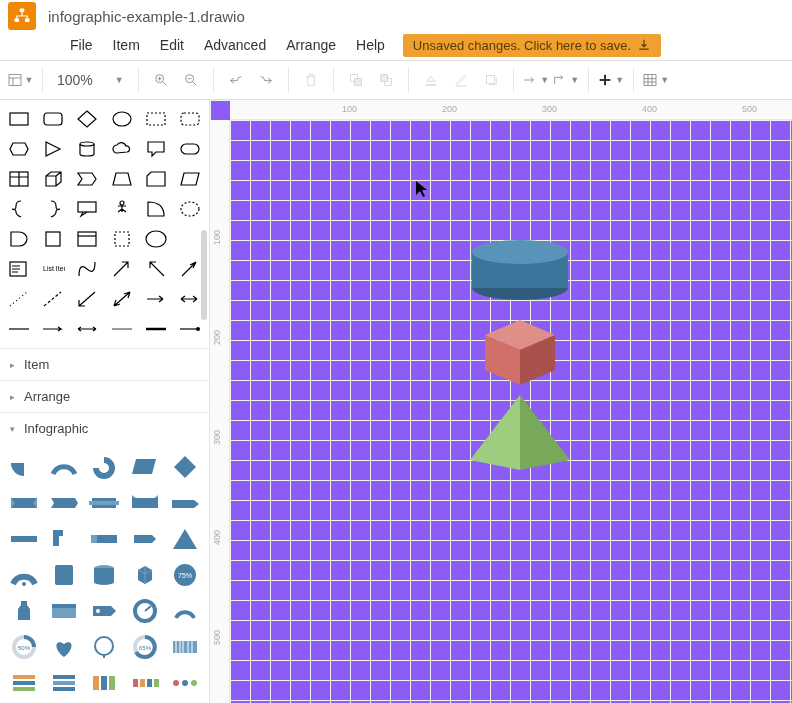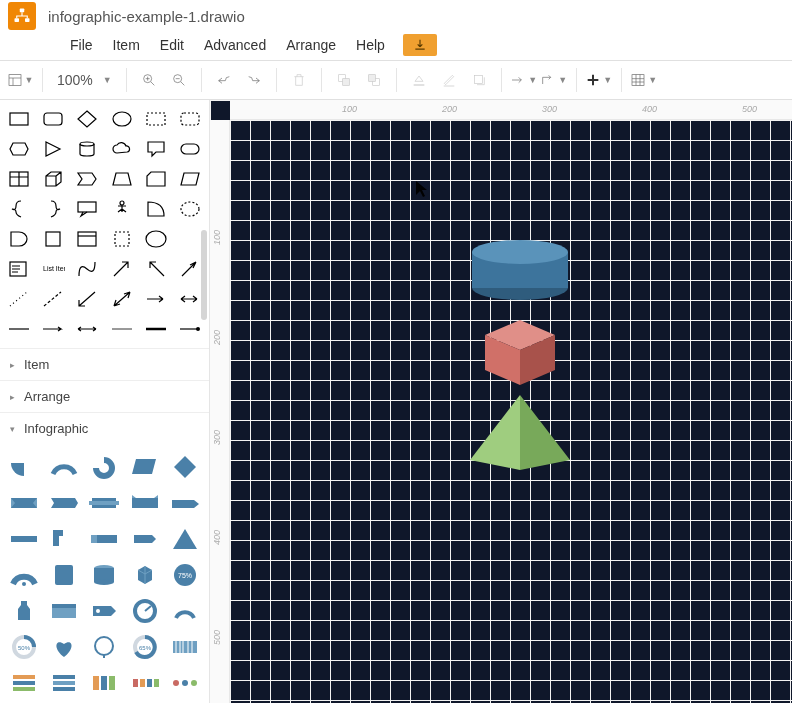--- a/index.html
+++ b/index.html
@@ -9,36 +9,36 @@
   .logo svg { width:18px; height:18px; }
   .doc-title { font-size: 15px; color:#555; }
   .menubar { display:flex; align-items:center; height: 30px; padding: 0 8px 0 62px; gap: 4px; }
   .menu-item { padding: 4px 8px; font-size: 14px; color:#333; cursor:pointer; }
   .save-banner { background:#f0a030; color:#5a3b00; font-size:13px; padding:4px 10px; border-radius:2px; display:inline-flex; gap:6px; align-items:center; margin-left:6px; cursor:pointer;}
   .toolbar { display:flex; align-items:center; height: 40px; border-top:1px solid #e0e0e0; border-bottom:1px solid #e0e0e0; padding:0 6px; gap:2px; }
   .tb-sep { width:1px; height:24px; background:#e5e5e5; margin:0 6px; }
   .tb-btn { width:28px; height:28px; display:flex; align-items:center; justify-content:center; color:#666; cursor:pointer; border-radius:2px; position:relative;}
   .tb-btn.disabled { opacity:0.35; cursor:default;}
   .tb-btn svg { width:16px; height:16px; }
-  .zoom-box { display:flex; align-items:center; gap:8px; padding:0 6px; font-size:14px; color:#555; cursor:pointer;}
+  .zoom-box { display:flex; align-items:center; gap:20px; padding:0 6px; font-size:14px; color:#555; cursor:pointer;}
   .caret { font-size:9px; color:#888; margin-left:2px;}
   .main { display:flex; height: calc(703px - 100px); }
   .sidebar { width: 210px; border-right:1px solid #e5e5e5; overflow:hidden; position:relative; background:#fff;}
   .shape-grid { display:grid; grid-template-columns: repeat(6, 1fr); gap:0; padding:4px 2px; }
   .shape-cell { height:30px; display:flex; align-items:center; justify-content:center; cursor:grab; }
   .shape-cell svg { width:24px; height:22px; stroke:#000; stroke-width:1.2; fill:none; }
   .shape-cell .solid { fill:#000; stroke:none; }
   .shape-cell .txt { font-size:7px; fill:#000; stroke:none;}
   .cat-row { padding:8px 10px; font-size:13px; color:#444; border-top:1px solid #eee; cursor:pointer; display:flex; align-items:center; gap:4px;}
   .cat-row .tri { font-size:9px; color:#888; width:10px;}
   .info-grid { display:grid; grid-template-columns: repeat(5,1fr); gap:6px 4px; padding:8px 6px; }
   .info-cell { height:30px; display:flex; align-items:center; justify-content:center; cursor:grab;}
   .info-cell svg { width:30px; height:26px; }
   .sb-scrollbar { position:absolute; right:2px; top:130px; width:6px; height:90px; background:#d5d5d5; border-radius:3px;}
-  .canvas-wrap { flex:1; position:relative; background:#0f172a; overflow:hidden;font-style:italic;}
+  .canvas-wrap { flex:1; position:relative; background:#8b5cf6; overflow:hidden;}
   .grid-bg { position:absolute; inset:0; 
     background-image:
       linear-gradient(#f2f2f2 1px, transparent 1px),
       linear-gradient(90deg,#f2f2f2 1px, transparent 1px),
       linear-gradient(#e9e9e9 1px, transparent 1px),
       linear-gradient(90deg,#e9e9e9 1px, transparent 1px);
     background-size: 20px 20px, 20px 20px, 100px 100px, 100px 100px;
     background-position: 20px 20px, 20px 20px, 20px 20px, 20px 20px;
   }
   .ruler-h { position:absolute; top:0; left:20px; right:0; height:20px; background:#fafafa; border-bottom:1px solid #e8e8e8; font-size:9px; color:#aaa; }
@@ -66,20 +66,21 @@
 </div>
 
 <div class="menubar">
   <span class="menu-item">File</span>
   <span class="menu-item">Item</span>
   <span class="menu-item">Edit</span>
   <span class="menu-item">Advanced</span>
   <span class="menu-item">Arrange</span>
   <span class="menu-item">Help</span>
   <span class="save-banner">
+    <span>Unsaved changes. Click here to save.</span>
     <svg width="14" height="14" viewBox="0 0 24 24">
         <path d="M12 3v12m0 0l-4-4m4 4l4-4M4 19h16" stroke="#5a3b00" stroke-width="2" fill="none"></path>
       </svg>
   </span>
 </div>
 
 <div class="toolbar">
   <div class="tb-btn">
       <svg viewBox="0 0 24 24">
         <rect x="3" y="4" width="18" height="16" stroke="#666" fill="none"></rect>

